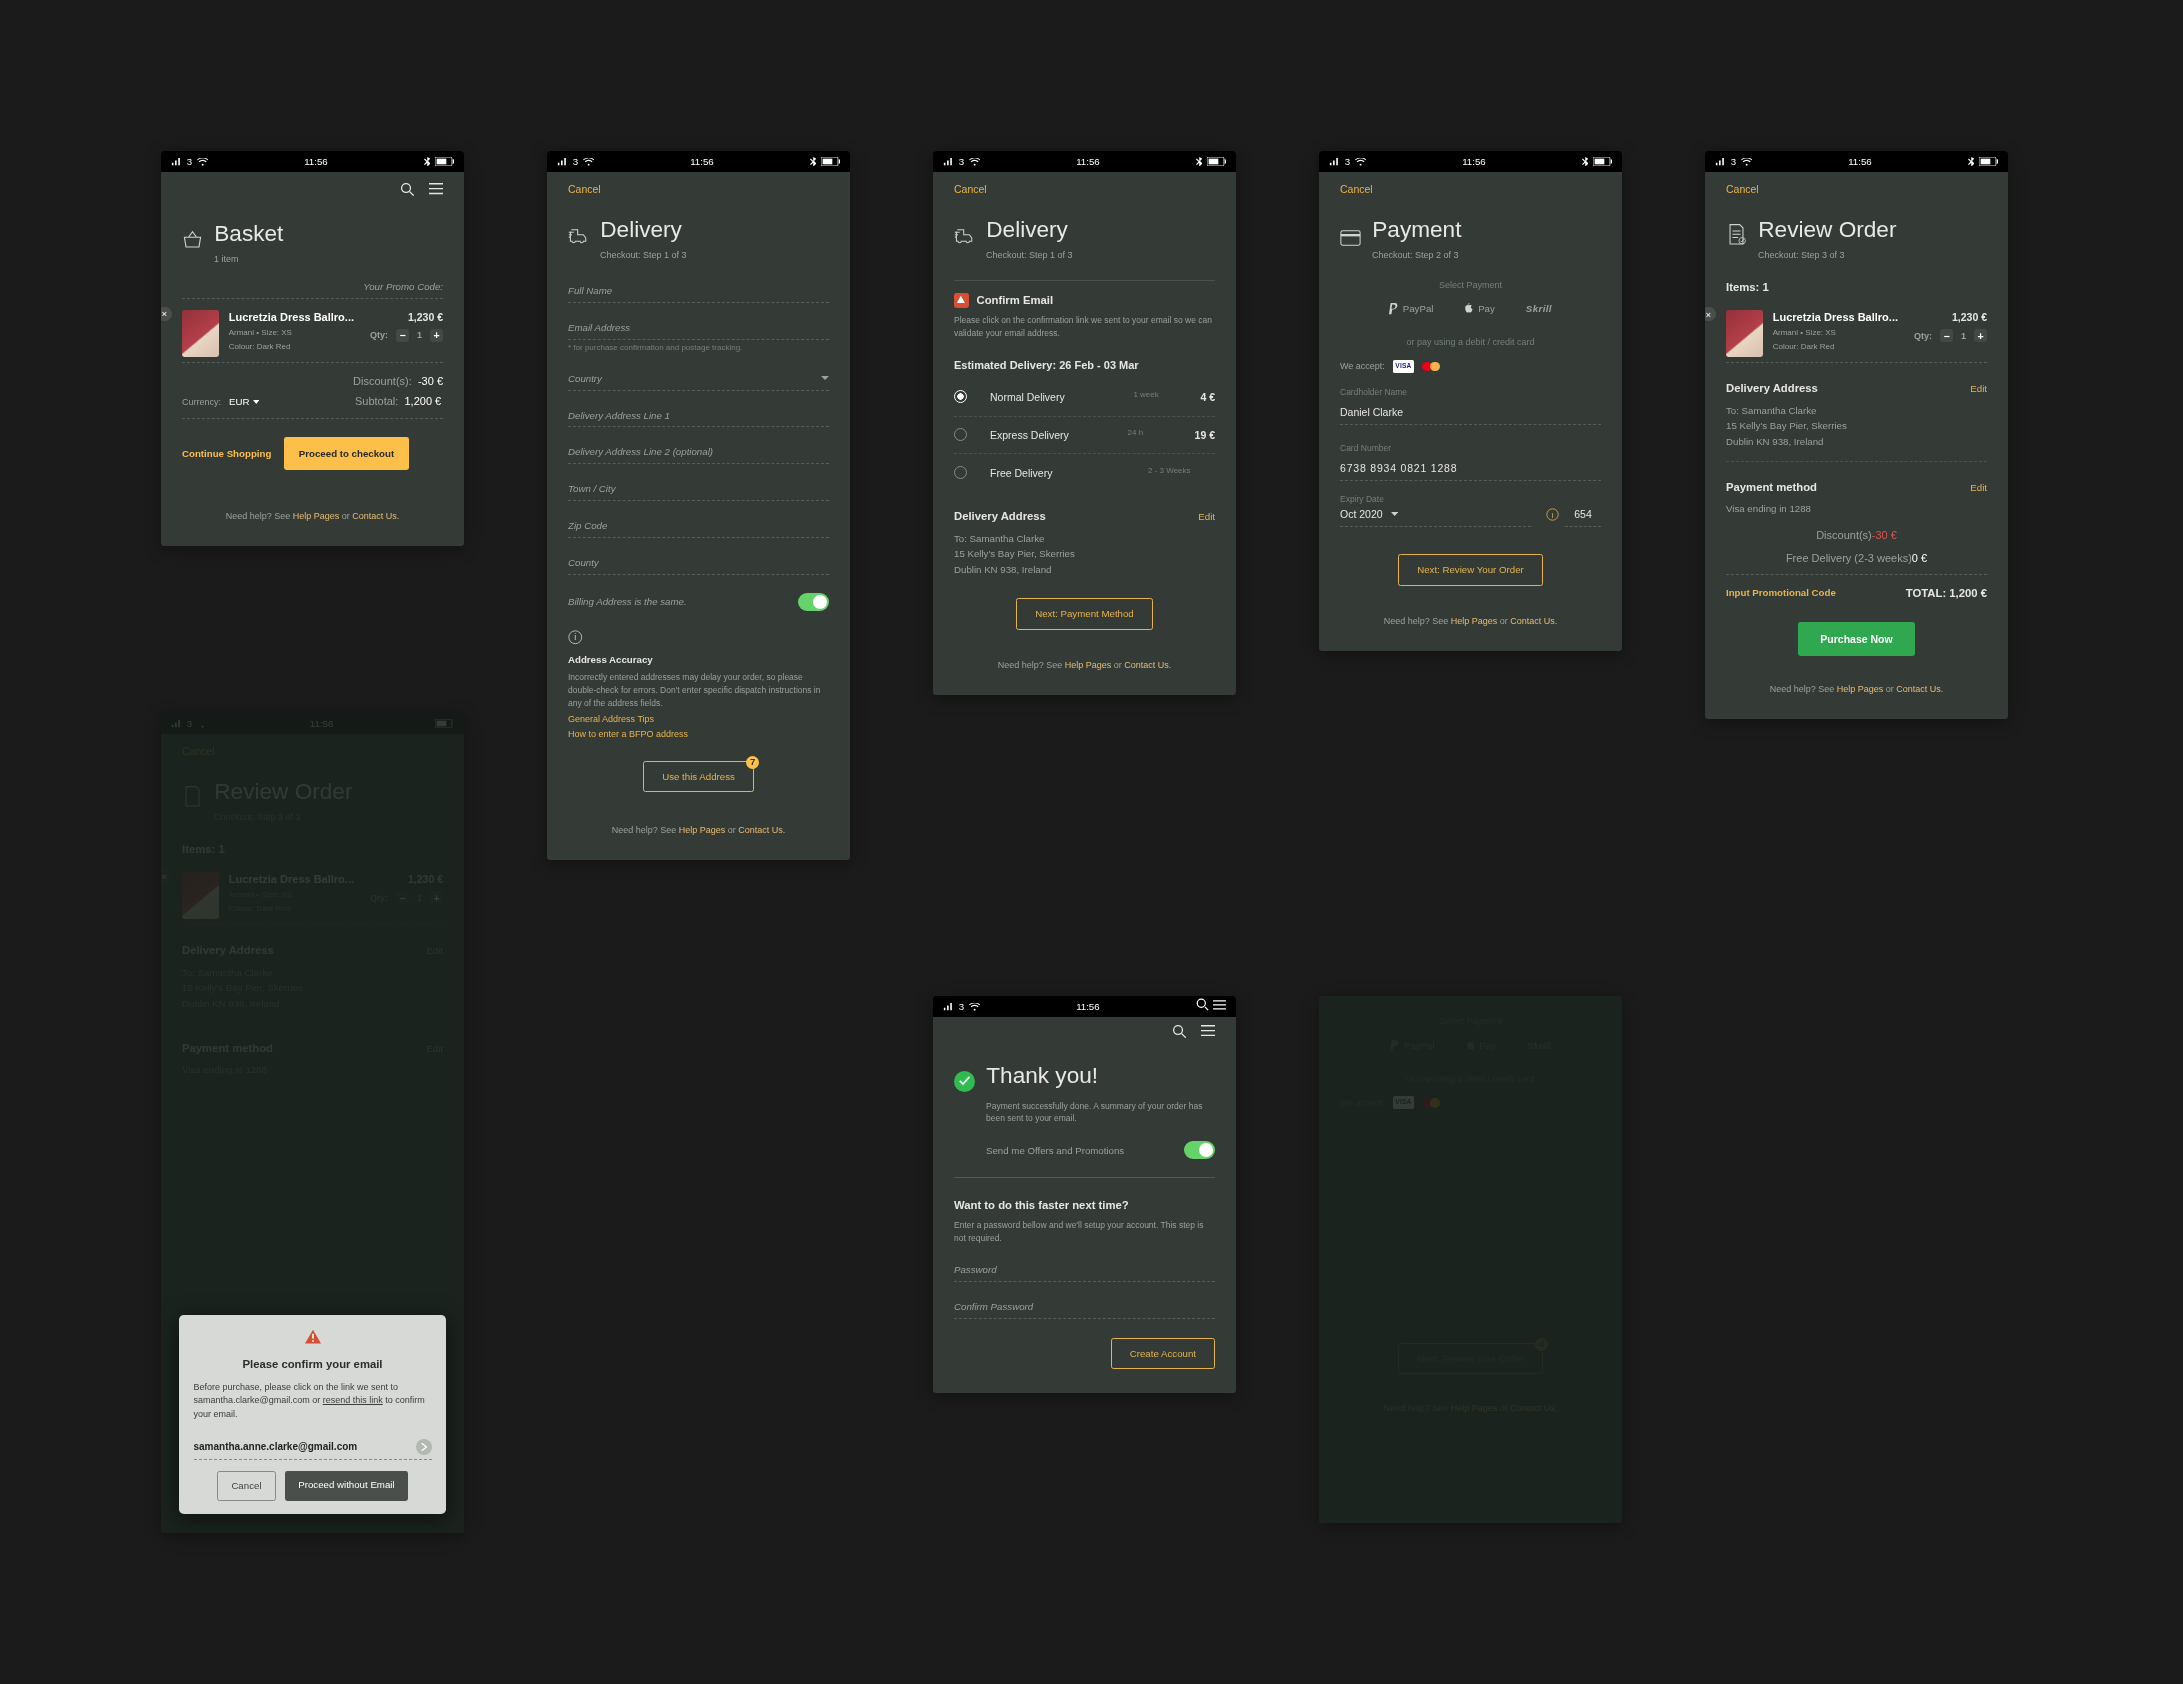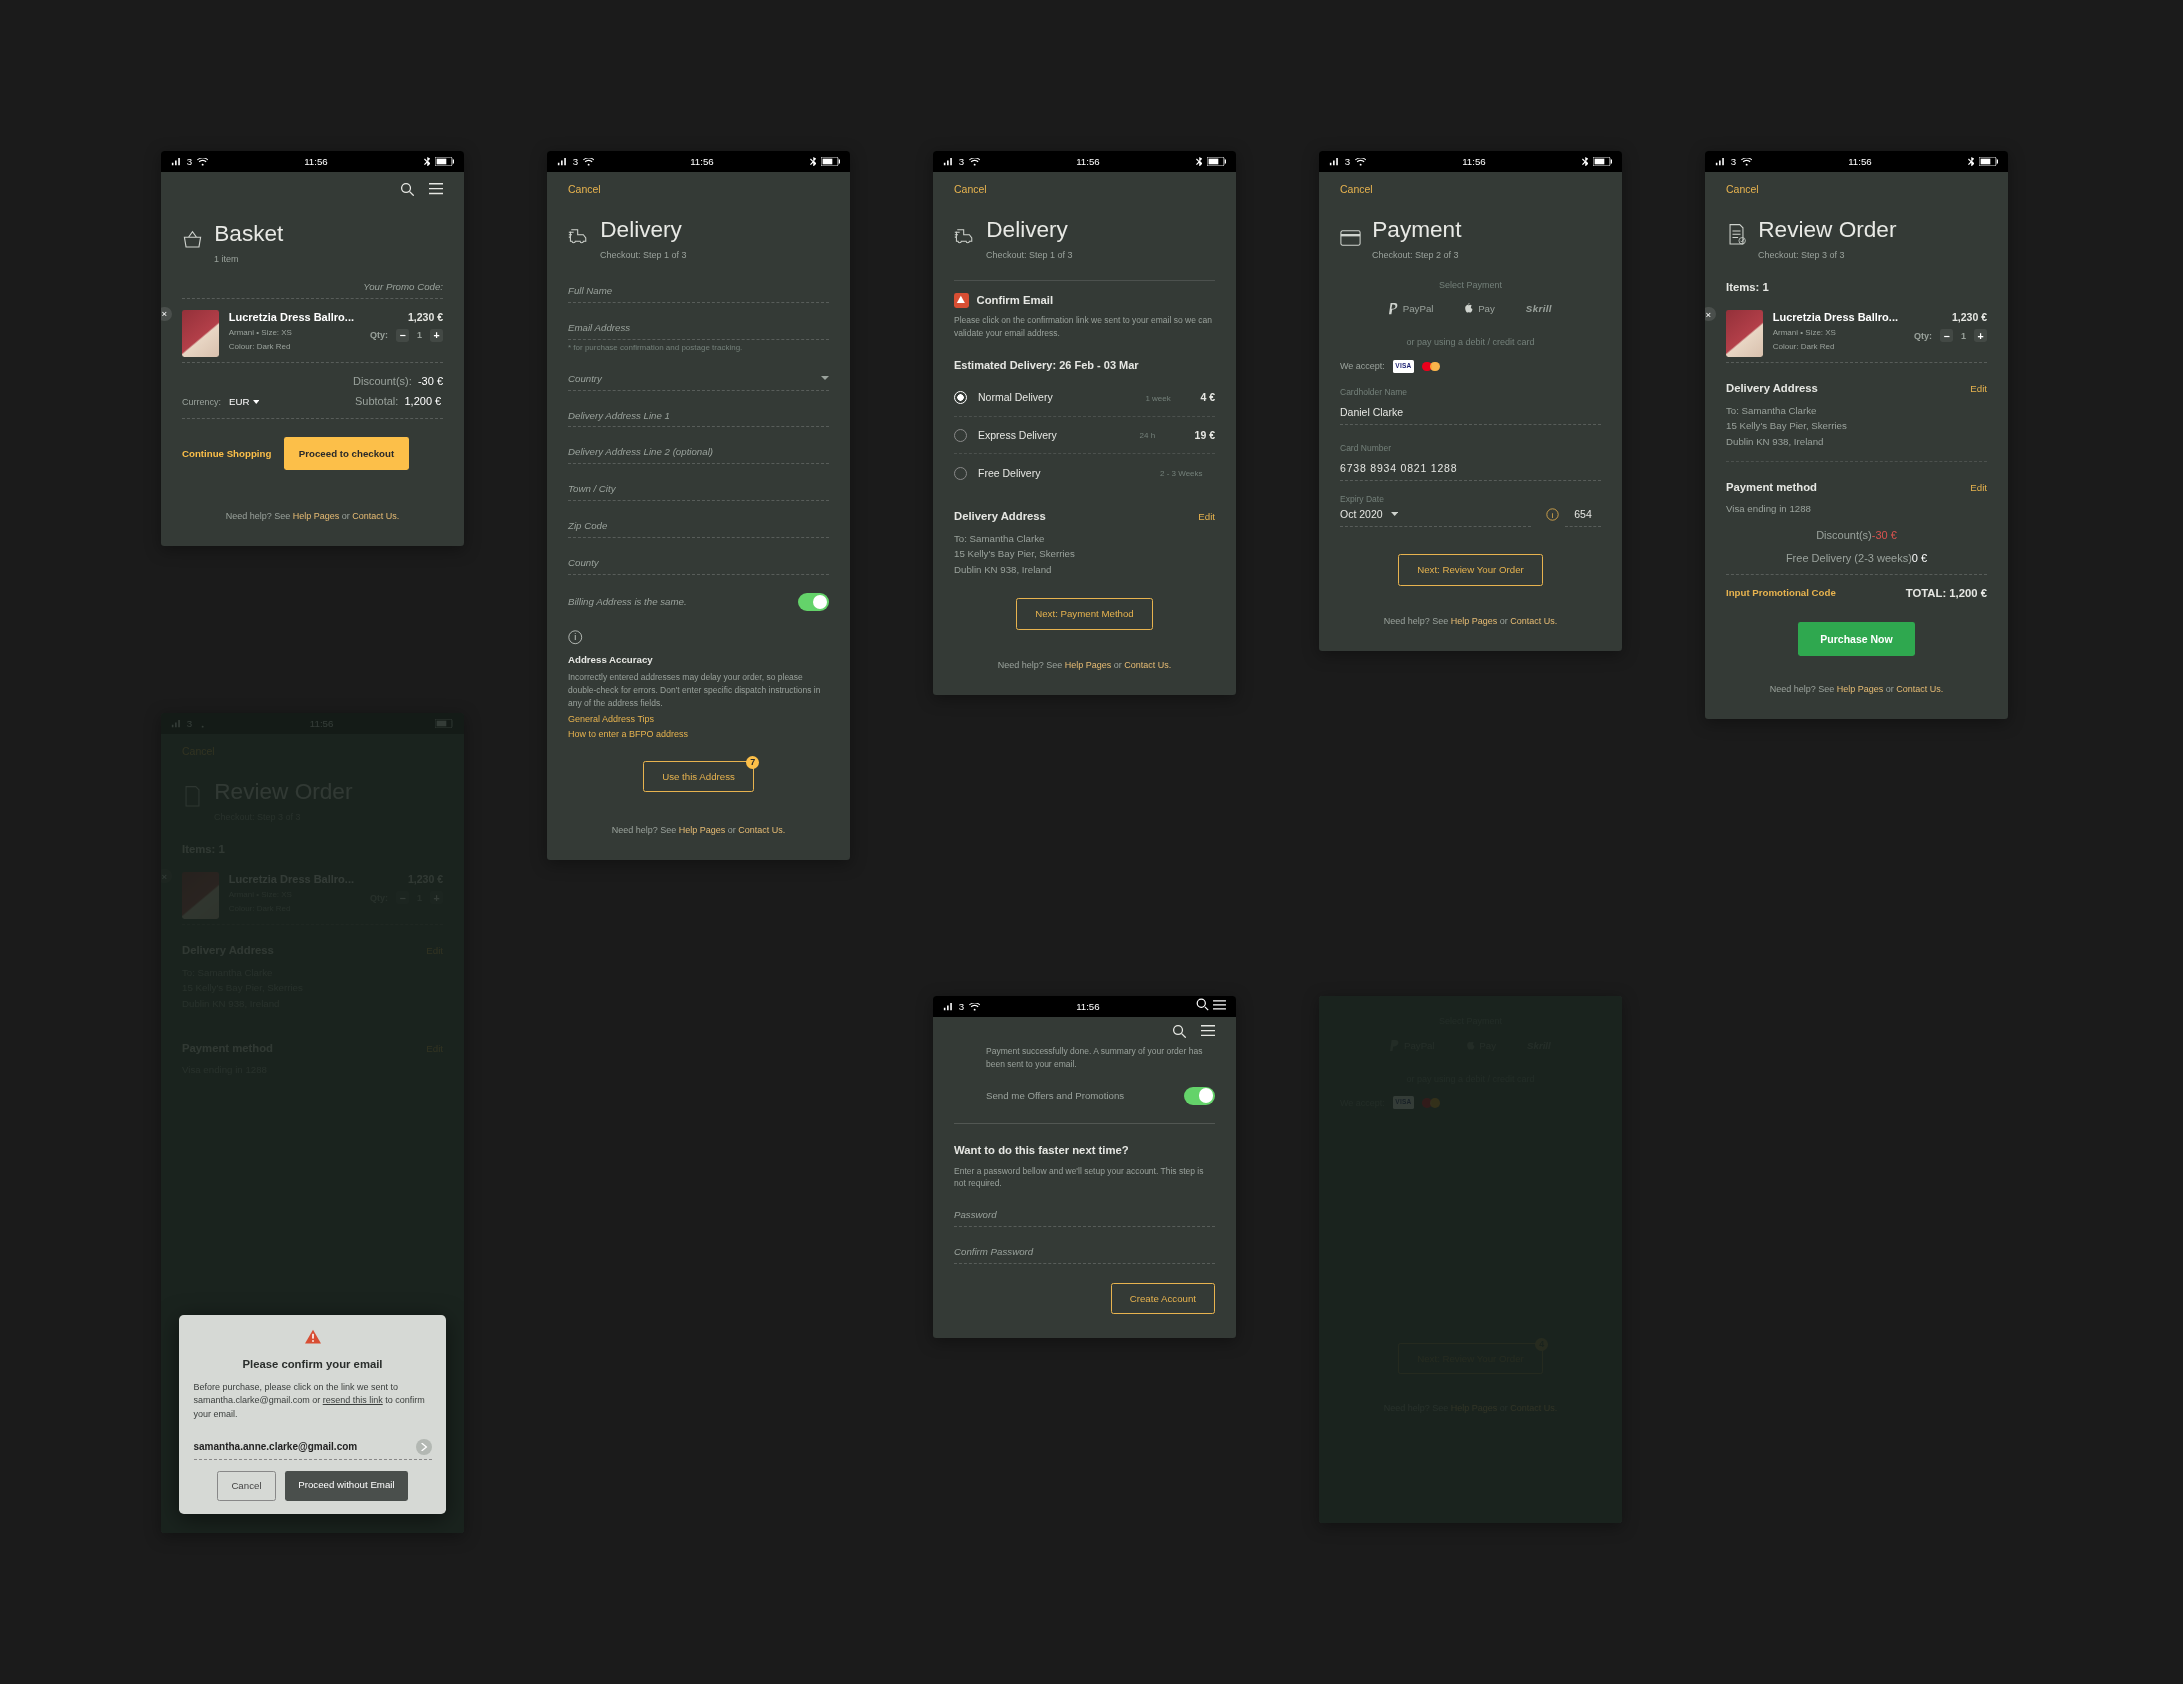--- a/index.html
+++ b/index.html
@@ -64,21 +64,21 @@
   .toggle .knob{width:14.5px;height:14.5px;border-radius:50%;background:#fff;position:absolute;top:1.6px;right:1.6px;}
   .info-block{padding:14.5px 0 0;}
   .info-title{font-size:9.7px;font-weight:600;padding:4.8px 0;}
   .info-text{font-size:8.5px;color:var(--text-dim);line-height:1.5;}
   .info-link{color:var(--accent);font-size:9px;padding-top:3.2px;display:block;}
   .outline-btn{border:0.8px solid var(--accent);color:var(--accent);font-size:9.7px;padding:8px 18px;border-radius:2.4px;display:inline-block;position:relative;}
   .badge-q{position:absolute;top:-6.5px;right:-6.5px;width:13px;height:13px;border-radius:50%;background:var(--accent2);color:#2a2a2a;font-size:9px;display:flex;align-items:center;justify-content:center;font-weight:700;}
   .center{text-align:center;}
   .confirm-bar{display:flex;align-items:center;gap:8px;padding:11.3px 0 4.8px;margin-top:14.5px;border-top:0.8px solid rgba(255,255,255,.12);}
   .warn-icon{width:14.5px;height:14.5px;border-radius:2.4px;background:#d84e33;display:flex;align-items:center;justify-content:center;}
-  .radio-row{display:flex;align-items:flex-end;padding:11.3px 0;border-bottom:1.2px dashed rgba(255,255,255,.12);gap:11px;}
+  .radio-row{display:flex;align-items:flex-start;padding:11.3px 0;border-bottom:1.2px dashed rgba(255,255,255,.12);gap:23px;}
   .radio{width:13px;height:13px;border-radius:50%;border:1.6px solid #888;flex-shrink:0;}
   .radio.on{border-color:#fff;background:radial-gradient(circle,#fff 0 40%,transparent 42%);}
   .r-name{font-size:10.5px;flex:1;}
   .r-sub{font-size:8px;color:var(--text-dim2);width:44px;}
   .r-price{font-size:10.5px;font-weight:600;}
   .section-h{display:flex;justify-content:space-between;align-items:center;padding:18px 0 6.5px;font-size:11.3px;font-weight:600;}
   .edit{color:var(--accent);font-size:9.7px;font-weight:400;}
   .addr{font-size:9.7px;color:var(--text-dim);line-height:1.6;}
   .pay-methods{display:flex;gap:31px;justify-content:center;padding:11.3px 0 14.5px;align-items:center;color:var(--text-dim);}
   .pay-item{display:flex;align-items:center;gap:4px;font-size:9.7px;}
@@ -723,20 +723,30 @@
     <div class="topicons">
       <span><svg width="14.5" height="14.5" viewBox="0 0 18 18">
               <circle cx="7.5" cy="7.5" r="5.5" stroke="#e6e7e3" stroke-width="1.6" fill="none"></circle>
               <path d="M12 12l5 5" stroke="#e6e7e3" stroke-width="1.6"></path>
             </svg></span>
       <span><svg width="14.5" height="11.3" viewBox="0 0 18 14">
               <path d="M0 1h18M0 7h18M0 13h18" stroke="#e6e7e3" stroke-width="1.8"></path>
             </svg></span>
     </div>
   </div>
+  <div class="title-row">
+    <span class="check-circle">
+          <svg width="11.3" height="9.7" viewBox="0 0 14 12">
+            <path d="M1 6l4 4 8-9" stroke="#fff" stroke-width="2.2" fill="none"></path>
+          </svg>
+        </span>
+    <div class="title-block">
+          <span class="big">Thank you!</span>
+        </div>
+  </div>
   <div class="inner">
     <div class="info-text" style="padding:3.2px 0 11.3px 32px">Payment successfully done. A summary of your order has been sent to your email.</div>
     <div style="display:flex;align-items:center;justify-content:space-between;padding:4.8px 0 18px 32px">
       <span style="font-size:9.7px;color:var(--text-dim)">Send me Offers and Promotions</span>
       <span class="toggle">
             <span class="knob"></span>
           </span>
     </div>
     <div class="solid-line"></div>
     <div style="font-size:11.3px;font-weight:600;padding:19.4px 0 6.5px">Want to do this faster next time?</div>

